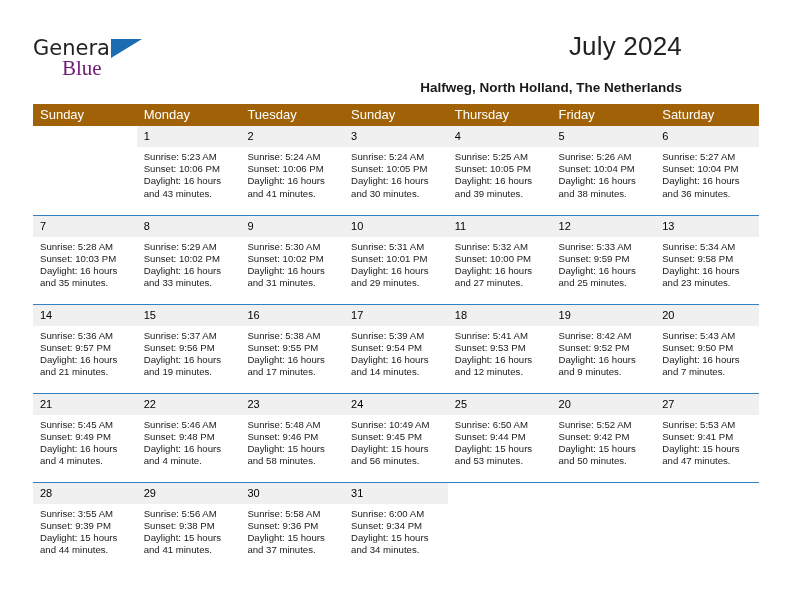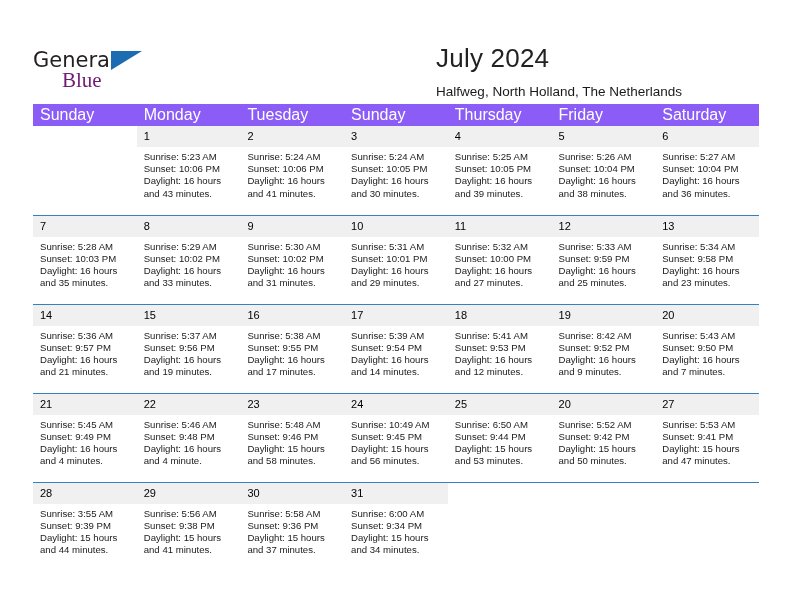--- a/index.html
+++ b/index.html
@@ -18,21 +18,21 @@
     position: relative;
     width: 792px;
     height: 612px;
     box-sizing: border-box;
   }
 
   
   .header {
     position: absolute;
     left: 0;
-    top: 12px;
+    top: 0;
     width: 718px;
     height: 103px;
   }
   .logo {
     position: absolute;
     left: 33px;
     top: 36px;
     width: 220px;
     height: 50px;
   }
@@ -62,49 +62,50 @@
     width: 0;
     height: 0;
     border-left: 31px solid #1b6cb0;
     border-bottom: 19px solid transparent;
   }
 
   .title-block {
     position: absolute;
     right: 36px;
     top: 30px;
+    text-align: right;
   }
   .cal-title {
     font-size: 26px;
     font-weight: 400;
     color: #222222;
     line-height: 32px;
     letter-spacing: 0.2px;
   }
   .cal-subtitle {
-    margin-top: 9px;
+    margin-top: 17px;
     font-size: 13.5px;
-    font-weight: 400;
+    font-weight: 700;
     color: #1a1a1a;
     line-height: 17px;
   }
 
   
   .calendar {
     position: absolute;
     left: 33px;
     top: 104px;
     width: 726px;
     border-collapse: collapse;
     table-layout: fixed;
   }
   .calendar th {
-    background: #8b5cf6;
+    background: #a16207;
     color: #ffffff;
-    font-size: 16px;
+    font-size: 13px;
     font-weight: 400;
     text-align: left;
     padding: 5px 0 5px 7px;
     height: 12px;
     line-height: 12px;
   }
   .calendar td {
     vertical-align: top;
     padding: 0;
     width: 103.7px;

